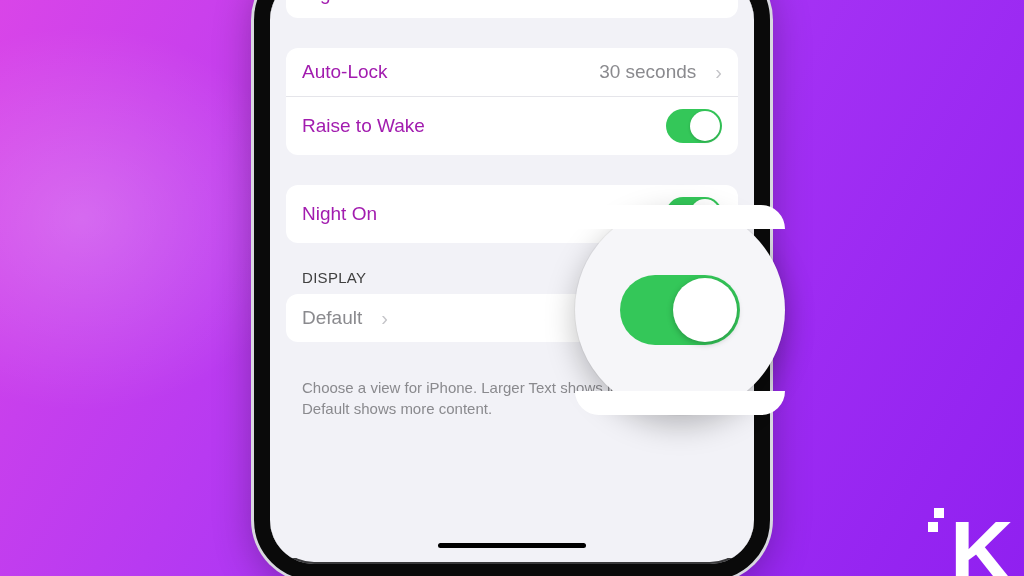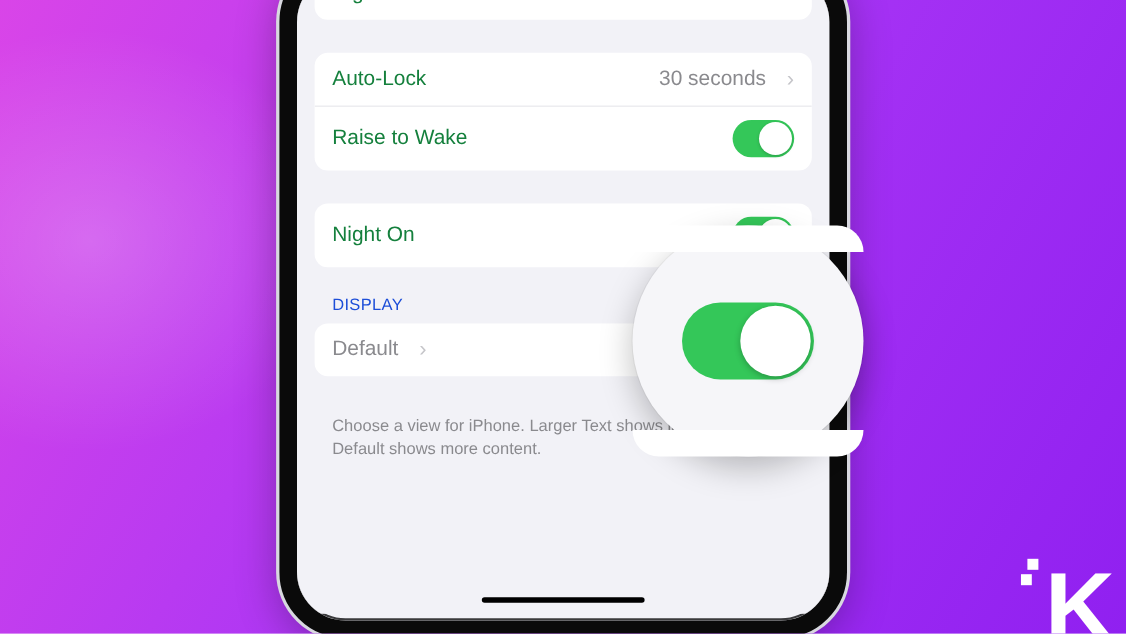--- a/index.html
+++ b/index.html
@@ -51,21 +51,21 @@
       justify-content: space-between;
       padding: 12px 16px;
       min-height: 48px;
       position: relative;
     }
     .row + .row {
       border-top: 0.5px solid #e5e5ea;
     }
     .row-label {
       font-size: 19px;
-      color: #15803d;
+      color: #a21caf;
       font-weight: 400;
     }
     .row-value {
       display: flex;
       align-items: center;
       gap: 19px;
       color: #8a8a8e;
       font-size: 19px;
     }
     .chevron {
@@ -89,21 +89,21 @@
       background: #fff;
       border-radius: 50%;
       top: 2px;
       right: 2px;
       box-shadow: 0 1px 3px rgba(0,0,0,0.2);
     }
 
     .section-header {
       font-size: 15px;
       letter-spacing: 0.3px;
-      color: #1d4ed8;
+      color: #404040;
       padding: 6px 16px 8px;
       margin-top: -10px;
     }
 
     .footnote {
       font-size: 15px;
       line-height: 1.38;
       color: #8a8a8e;
       padding: 6px 16px 0;
     }

